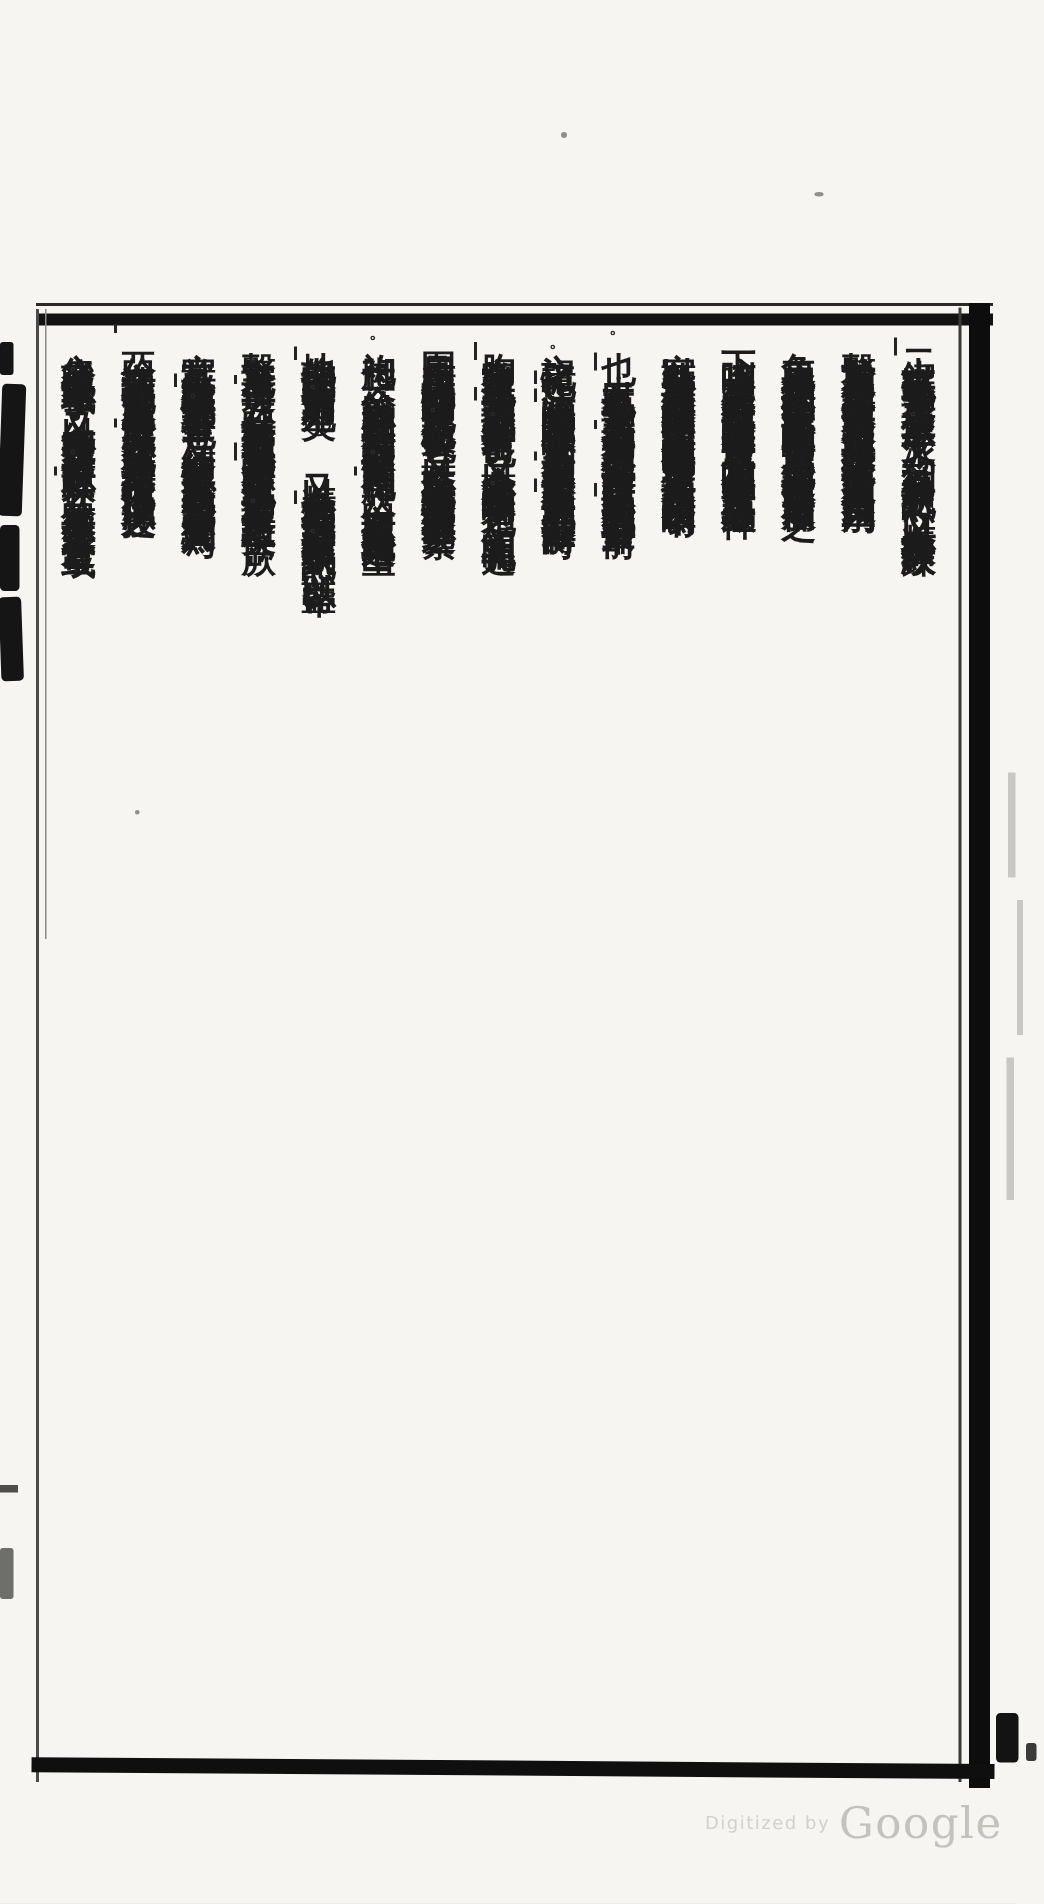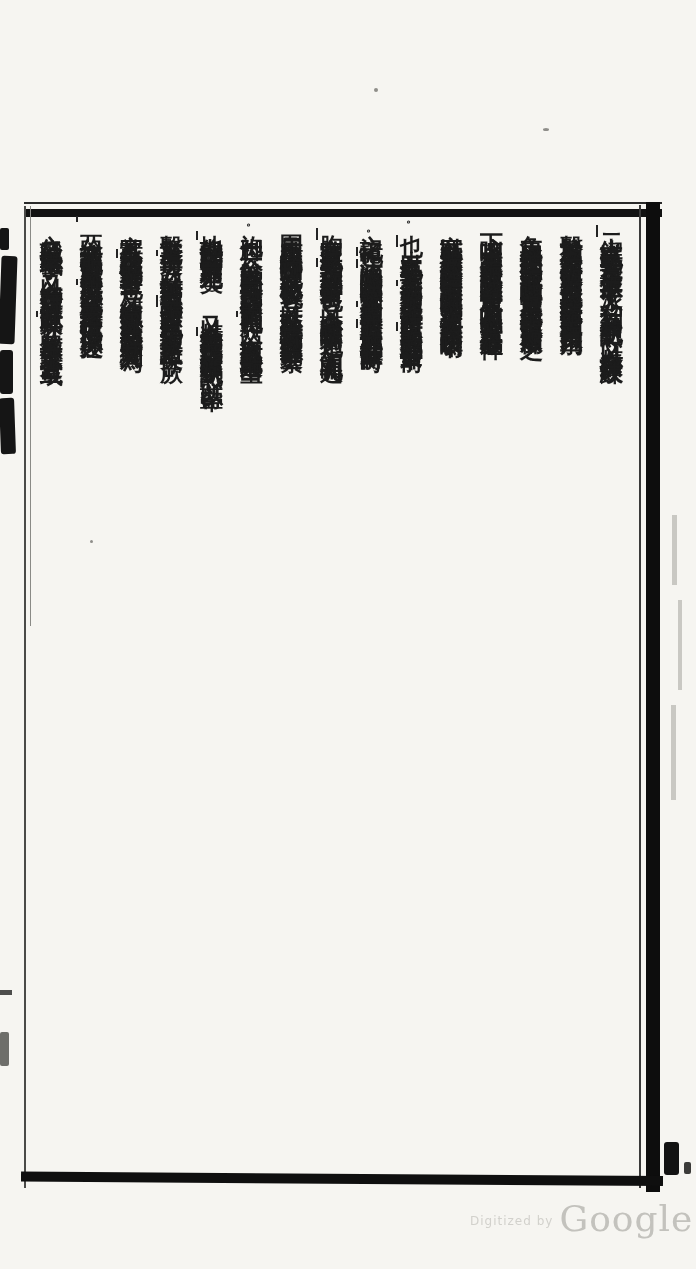--- a/index.html
+++ b/index.html
@@ -46,21 +46,21 @@
   .blob1{position:absolute;left:664px;top:1142px;width:15px;height:33px;background:#131313;border-radius:3px;}
   .blob2{position:absolute;left:684px;top:1162px;width:7px;height:12px;background:#3b3b39;border-radius:2px;}
   .speck{position:absolute;background:#8f8e8a;border-radius:50%;}
   .speck1{left:374px;top:88px;width:4px;height:4px;}
   .speck2{left:543px;top:128px;width:6px;height:3px;}
   .speck3{left:90px;top:540px;width:3px;height:3px;}
   
   .watermark{position:absolute;left:470px;top:1198px;width:200px;height:40px;
     color:#c6c5c0;white-space:nowrap;}
   .wm-small{font-size:12px;color:#d2d1cc;vertical-align:6px;letter-spacing:1px;}
-  .wm-google{font-family:"DejaVu Serif",serif;font-size:36px;color:#c3c2bd;
+  .wm-google{font-family:"DejaVu Serif",serif;font-size:29px;color:#c3c2bd;
     letter-spacing:1px;margin-left:6px;}
 </style>
 </head>
 <body>
 
 <div class="canvas">
 
   <div class="frag frag1"></div>
   <div class="frag frag2"></div>
   <div class="frag frag3"></div>

